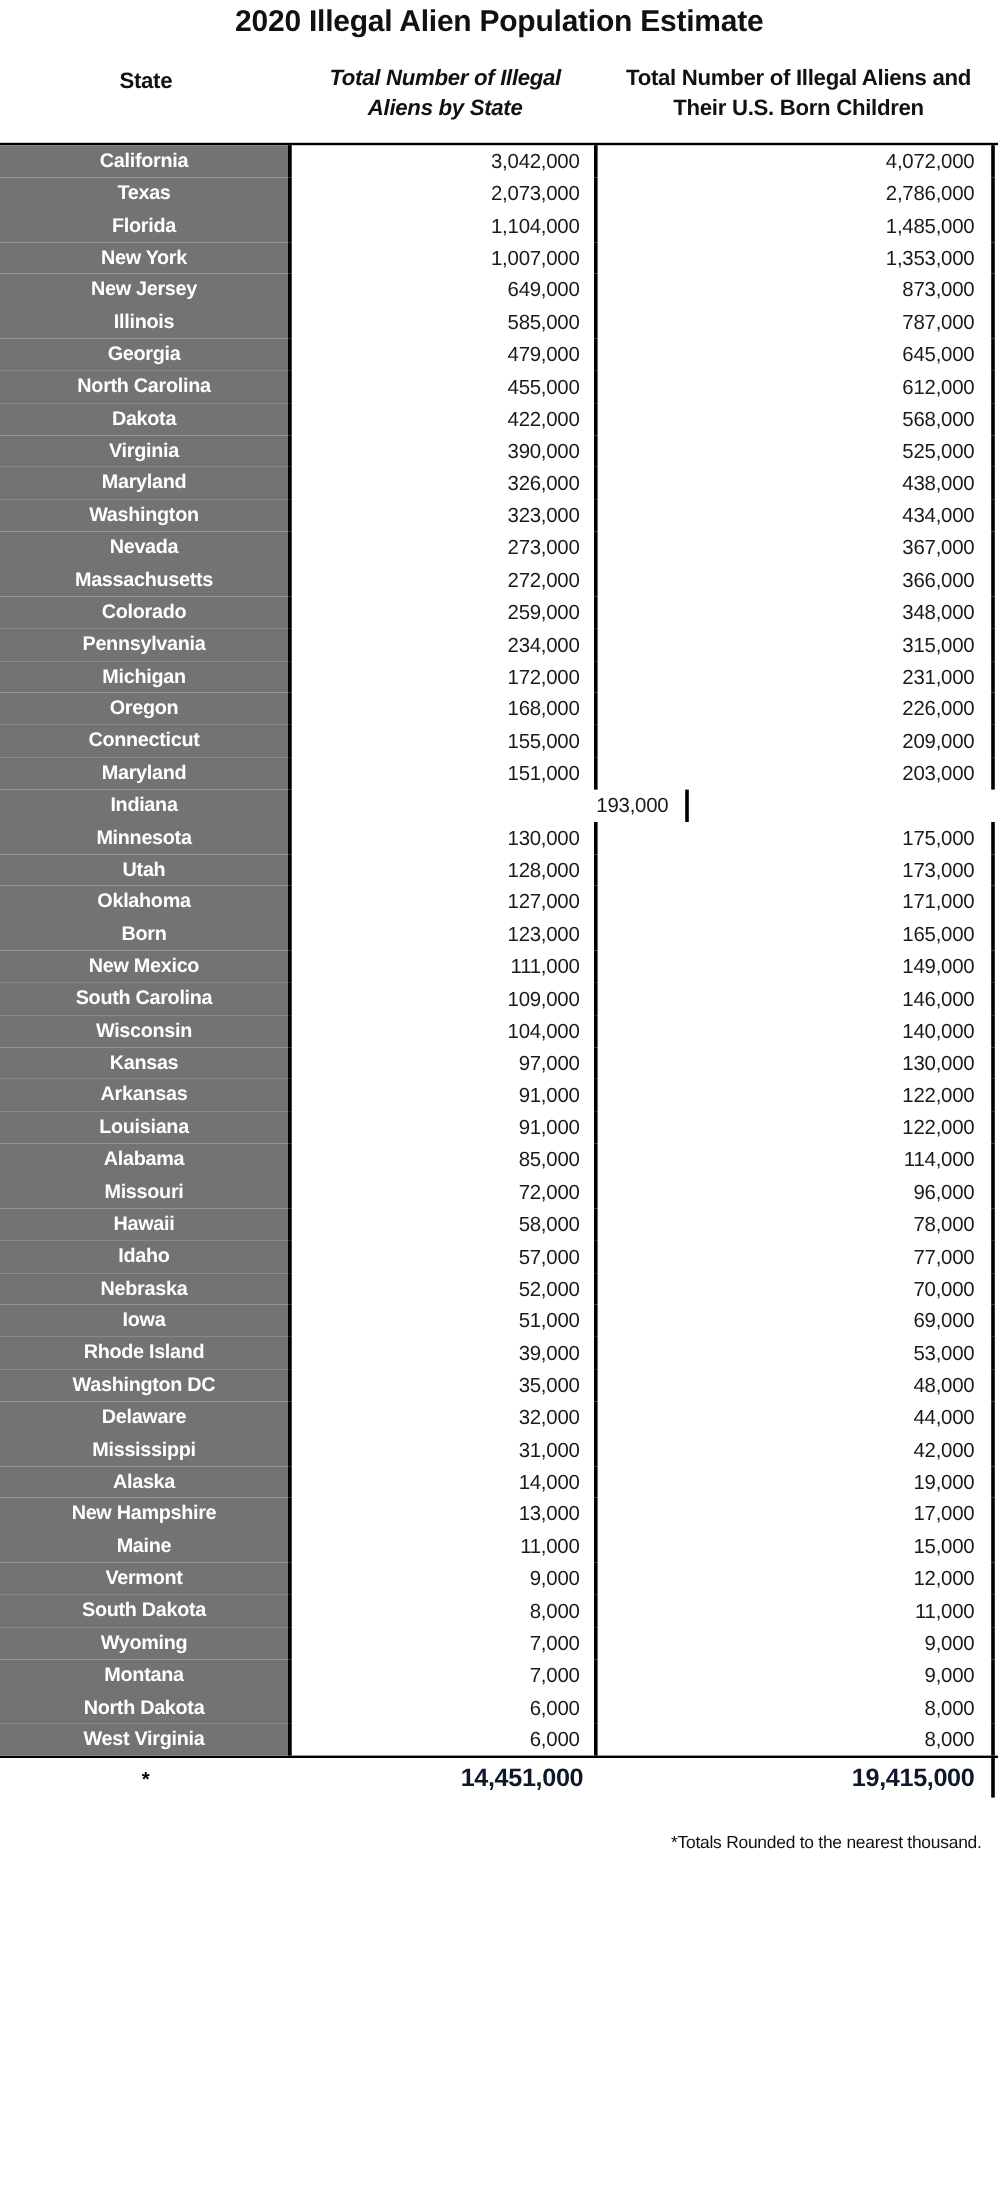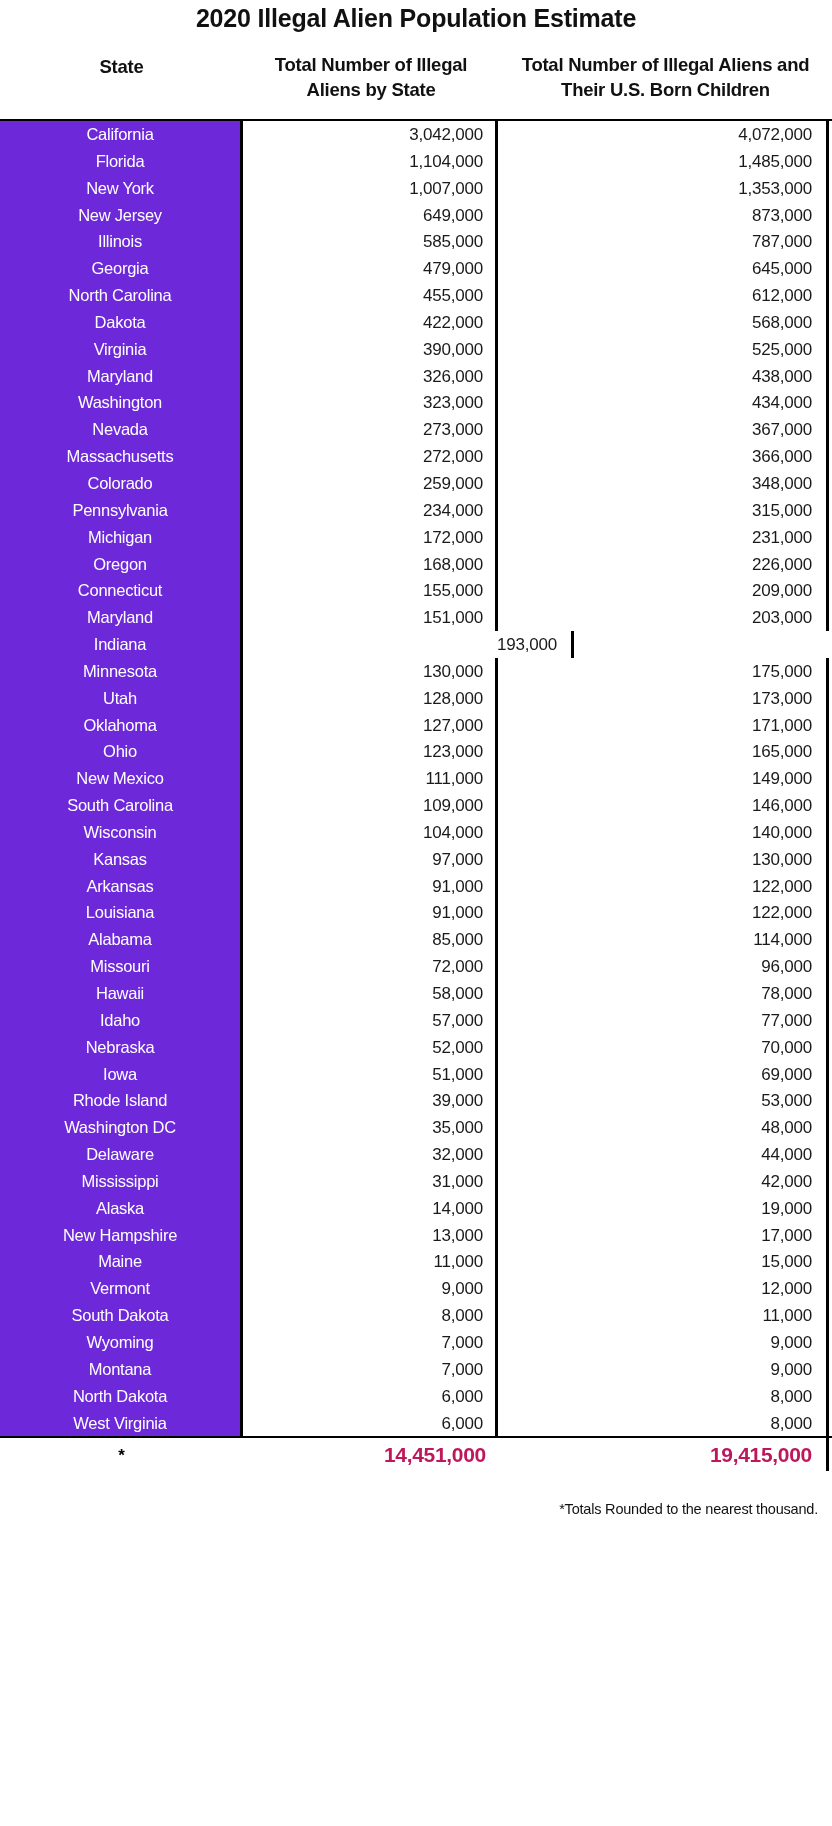--- a/index.html
+++ b/index.html
@@ -43,39 +43,39 @@
   .th {
     font-size: 18.5px;
     font-weight: bold;
     text-align: center;
     line-height: 25px;
     letter-spacing: -0.25px;
     color: #111111;
     box-sizing: border-box;
   }
   .th-state   { width: 243px; padding-bottom: 22px; }
-  .th-col2    { width: 256px; padding-bottom: 1px; padding-left: 6px; padding-right: 6px;}
+  .th-col2    { width: 256px; padding-bottom: 1px; padding-left: 6px; padding-right: 6px; font-style: italic;}
   .th-col3    { width: 333px; padding-bottom: 1px; padding-left: 6px; padding-right: 6px;}
 
   
   .tbody {
     border-top: 2px solid #000000;
     border-bottom: 2px solid #000000;
   }
   .row {
     display: flex;
     height: 26.85px;
     box-sizing: border-box;
   }
   .cell-state {
     width: 243px;
-    background: #6d28d9;
+    background: #737373;
     color: #ffffff;
     font-size: 16.5px;
-    font-weight: normal;
+    font-weight: bold;
     text-align: center;
     letter-spacing: -0.25px;
     line-height: 26.85px;
     border-right: 3px solid #000000;
     box-sizing: border-box;
     white-space: nowrap;
     overflow: hidden;
   }
   .cell-num {
     font-size: 17px;
@@ -110,21 +110,21 @@
     font-weight: bold;
     line-height: 36px;
     box-sizing: border-box;
   }
   .tot-num {
     font-size: 21px;
     font-weight: bold;
     text-align: right;
     line-height: 34px;
     letter-spacing: -0.3px;
-    color: #be185d;
+    color: #0f172a;
     box-sizing: border-box;
     white-space: nowrap;
   }
   .tot-num-1 { width: 255px; padding-right: 12px; }
   .tot-num-2 { width: 331px; padding-right: 14px; border-right: 3px solid #000000;}
 
   
   .footnote {
     margin-top: 30px;
     padding-right: 14px;
@@ -148,20 +148,25 @@
     <div class="th th-col3">Total Number of Illegal Aliens and Their U.S. Born Children</div>
   </div>
 
   <div class="tbody" id="tbody">
       <div class="row">
         <div class="cell-state">California</div>
         <div class="cell-num cell-num-1">3,042,000</div>
         <div class="cell-num cell-num-2">4,072,000</div>
       </div>
       <div class="row">
+        <div class="cell-state">Texas</div>
+        <div class="cell-num cell-num-1">2,073,000</div>
+        <div class="cell-num cell-num-2">2,786,000</div>
+      </div>
+      <div class="row">
         <div class="cell-state">Florida</div>
         <div class="cell-num cell-num-1">1,104,000</div>
         <div class="cell-num cell-num-2">1,485,000</div>
       </div>
       <div class="row">
         <div class="cell-state">New York</div>
         <div class="cell-num cell-num-1">1,007,000</div>
         <div class="cell-num cell-num-2">1,353,000</div>
       </div>
       <div class="row">
@@ -257,21 +262,21 @@
         <div class="cell-state">Utah</div>
         <div class="cell-num cell-num-1">128,000</div>
         <div class="cell-num cell-num-2">173,000</div>
       </div>
       <div class="row">
         <div class="cell-state">Oklahoma</div>
         <div class="cell-num cell-num-1">127,000</div>
         <div class="cell-num cell-num-2">171,000</div>
       </div>
       <div class="row">
-        <div class="cell-state">Ohio</div>
+        <div class="cell-state">Born</div>
         <div class="cell-num cell-num-1">123,000</div>
         <div class="cell-num cell-num-2">165,000</div>
       </div>
       <div class="row">
         <div class="cell-state">New Mexico</div>
         <div class="cell-num cell-num-1">111,000</div>
         <div class="cell-num cell-num-2">149,000</div>
       </div>
       <div class="row">
         <div class="cell-state">South Carolina</div>

